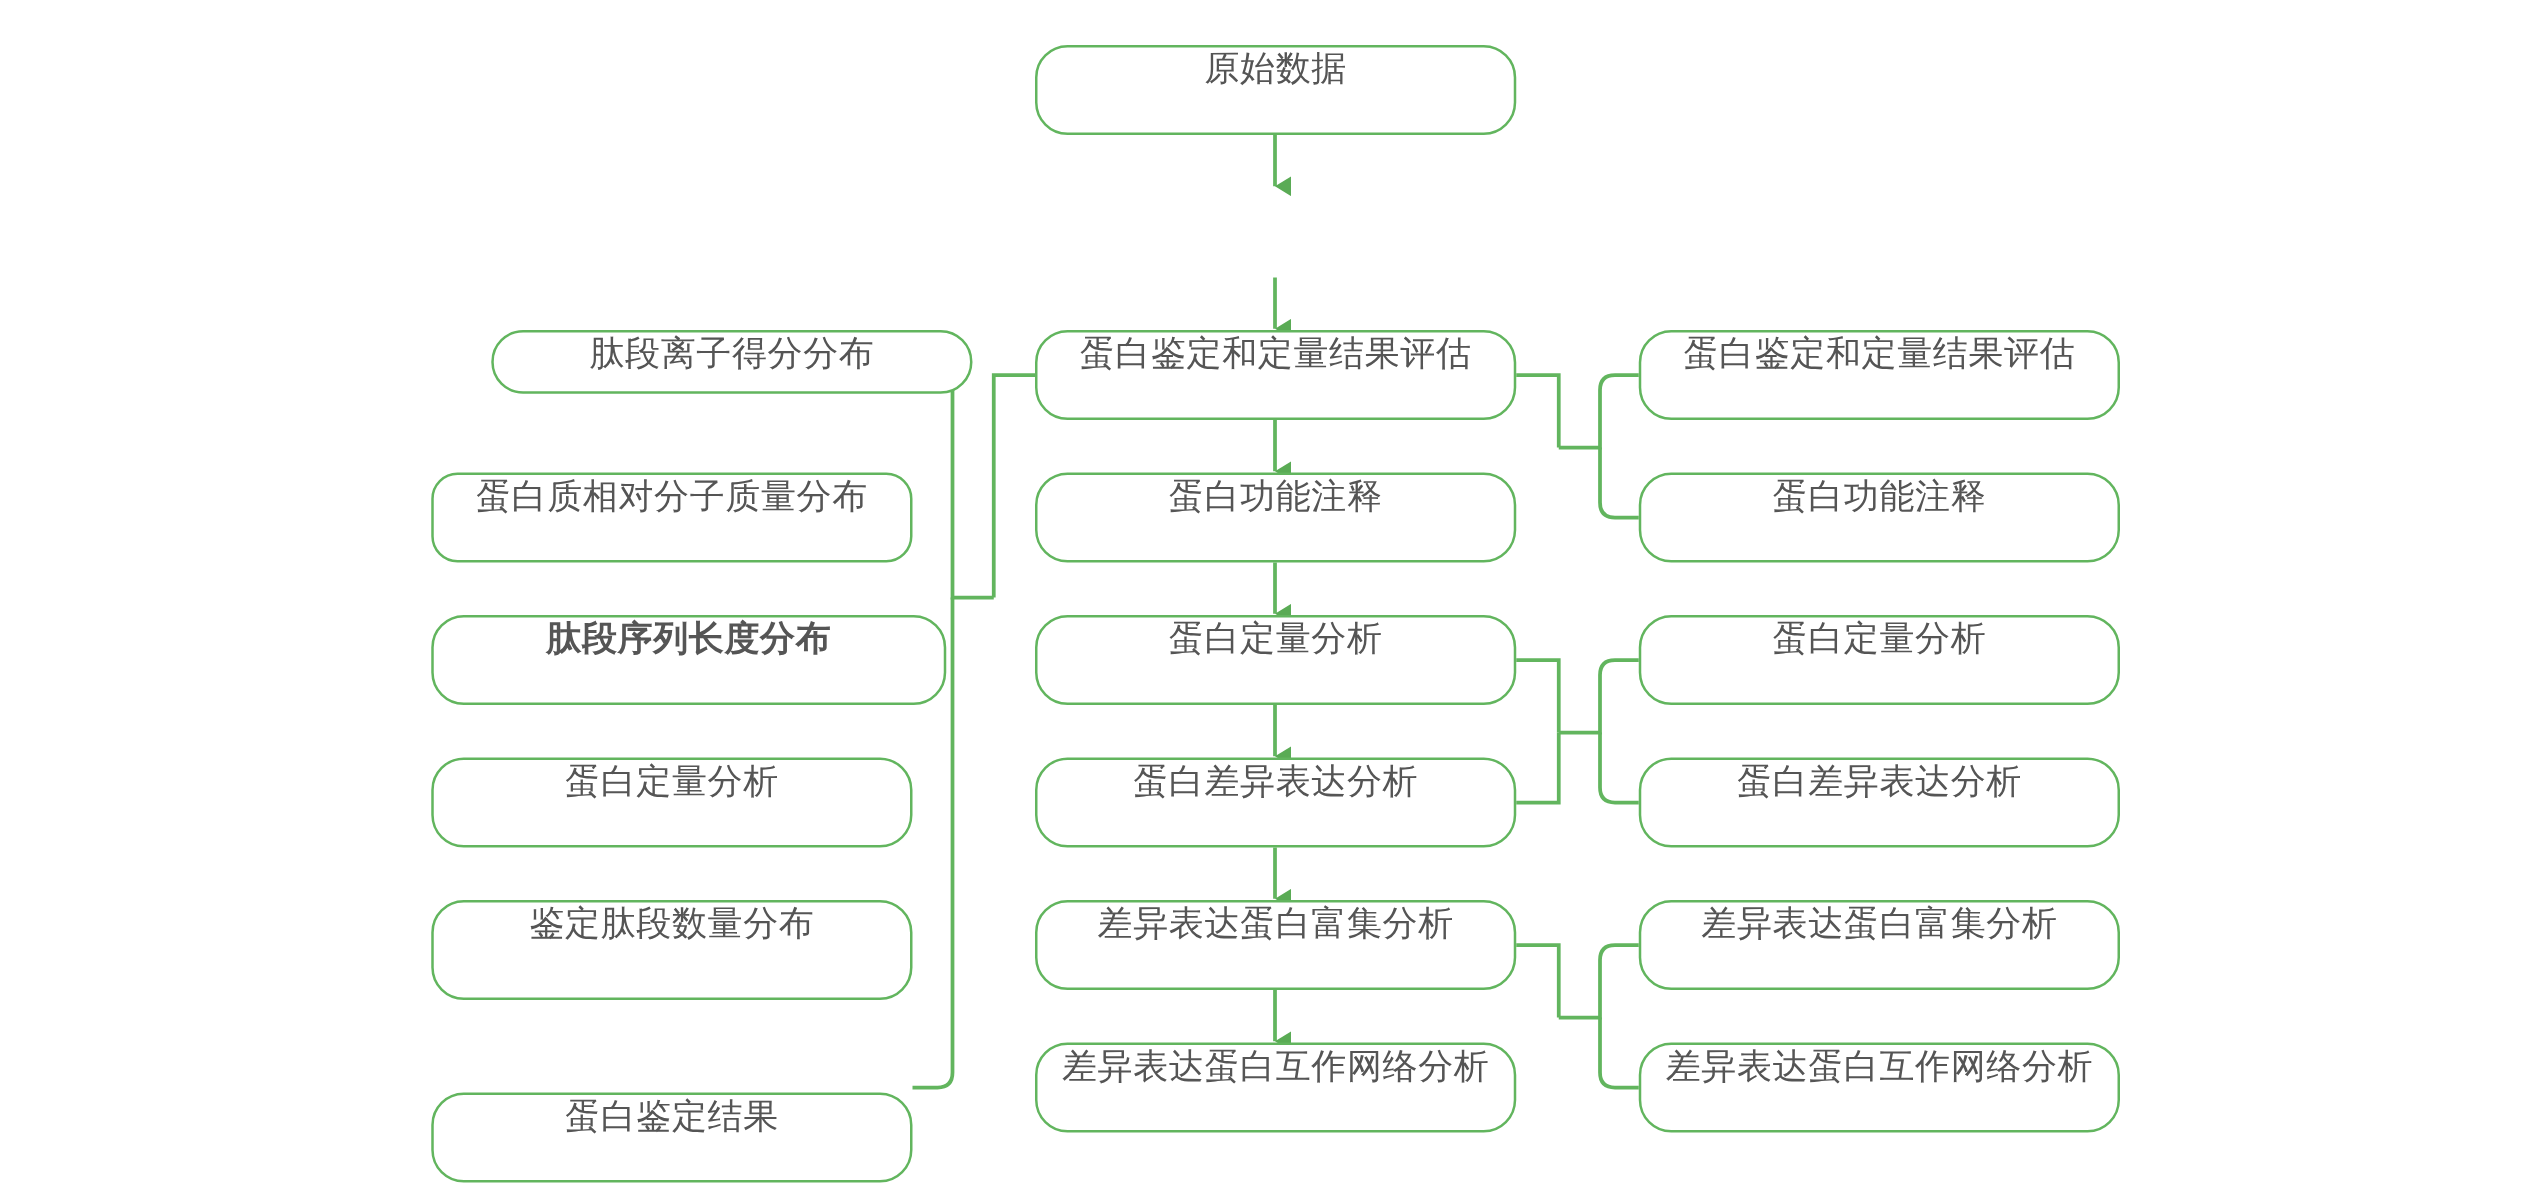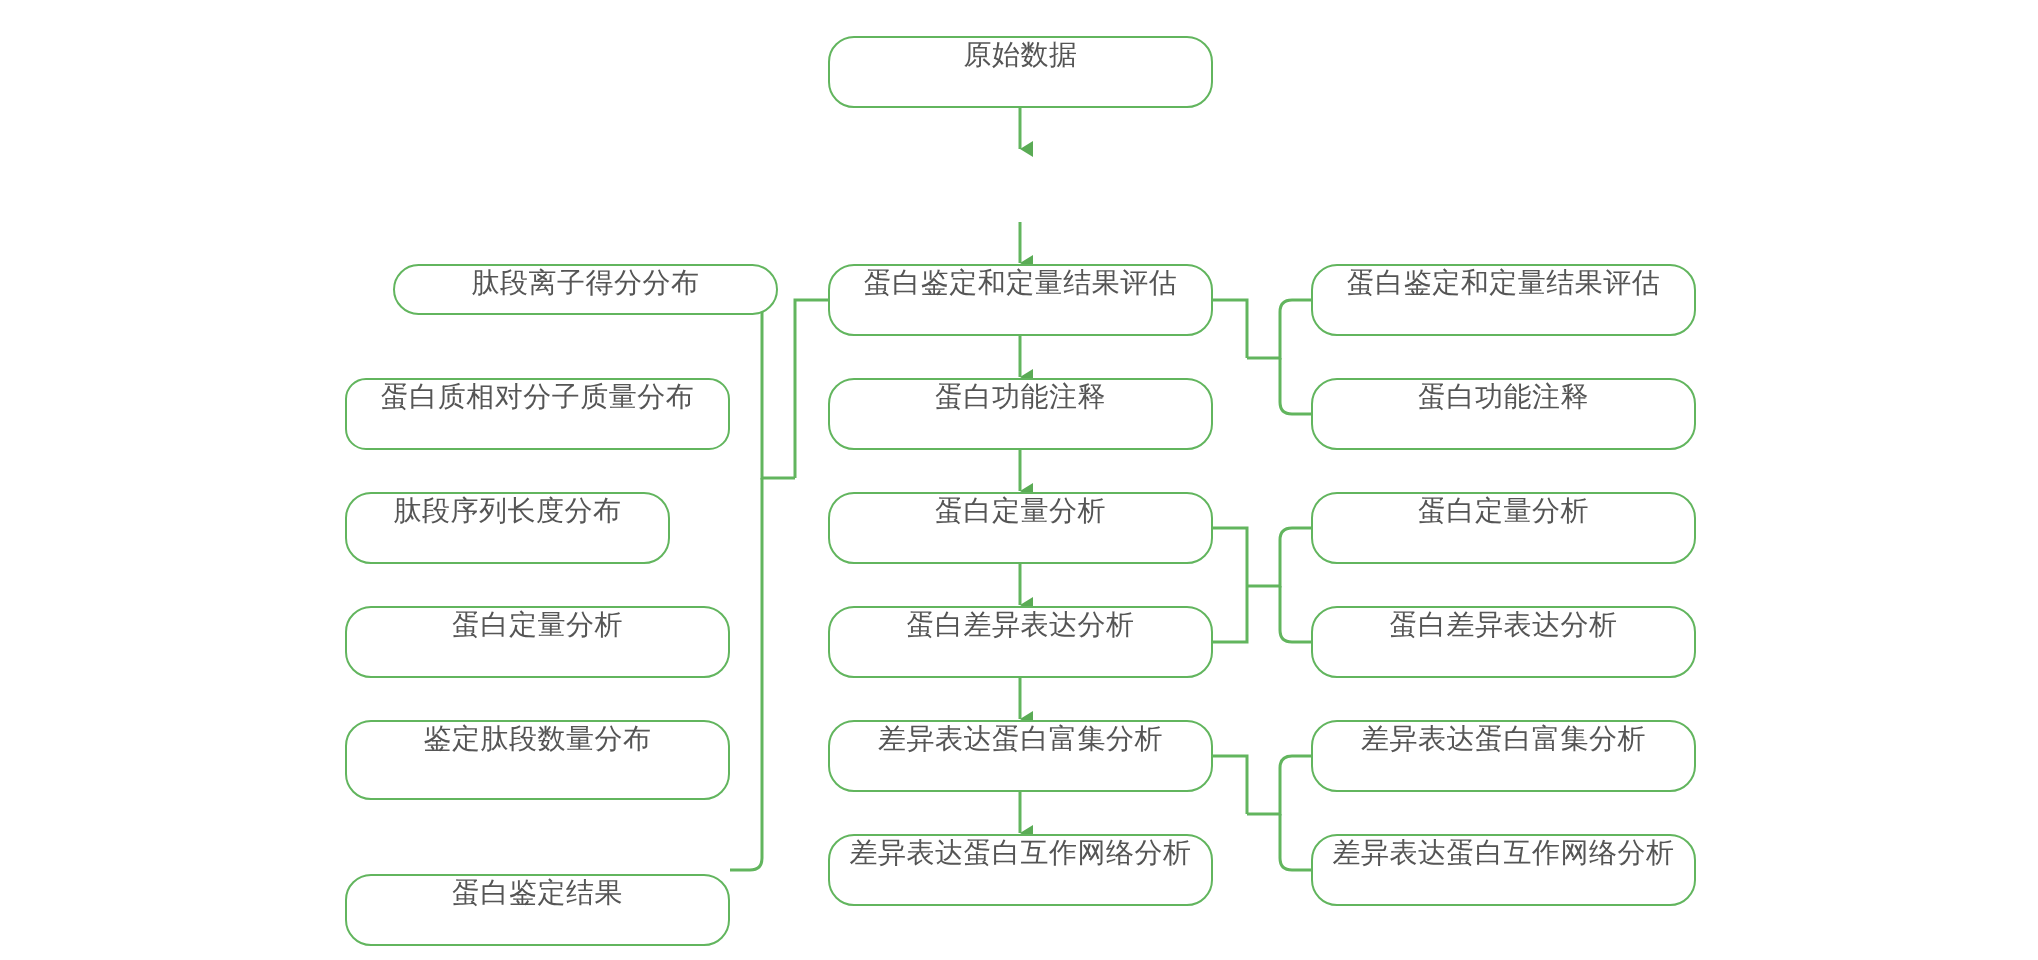--- a/index.html
+++ b/index.html
@@ -115,21 +115,21 @@
   <div class="node" style="left:828px; top:834px; width:385px; height:72px;">
     <span class="node-label">差异表达蛋白互作网络分析</span>
   </div>
 
   <div class="node" style="left:360px; top:264px; width:385px; height:51px;margin-left:33px;">
     <span class="node-label">肽段离子得分分布</span>
   </div>
   <div class="node" style="left:345px; top:378px; width:385px; height:72px;border-radius:21px;">
     <span class="node-label">蛋白质相对分子质量分布</span>
   </div>
-  <div class="node" style="left:345px; top:492px; width:325px; height:72px;">
+  <div class="node" style="left:345px; top:492px; width:412px; height:72px;font-weight:bold;">
     <span class="node-label">肽段序列长度分布</span>
   </div>
   <div class="node" style="left:345px; top:606px; width:385px; height:72px;">
     <span class="node-label">蛋白定量分析</span>
   </div>
   <div class="node" style="left:345px; top:720px; width:385px; height:80px;">
     <span class="node-label">鉴定肽段数量分布</span>
   </div>
   <div class="node" style="left:345px; top:874px; width:385px; height:72px;">
     <span class="node-label">蛋白鉴定结果</span>

